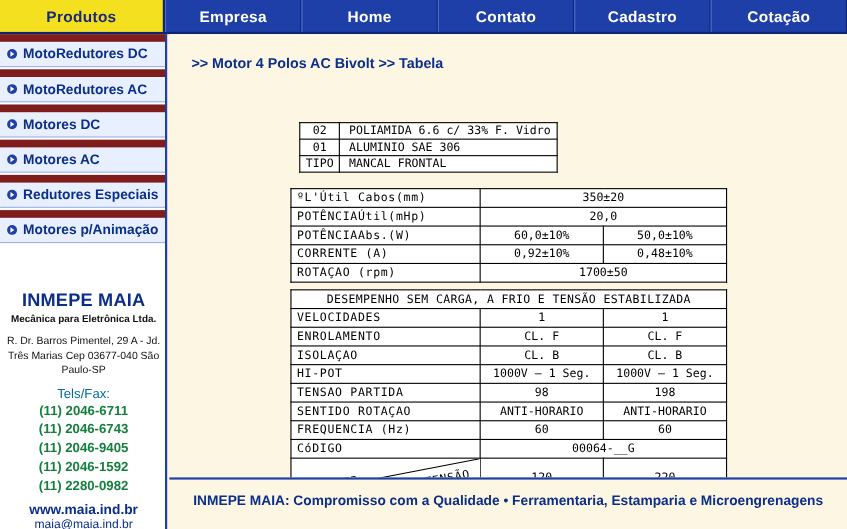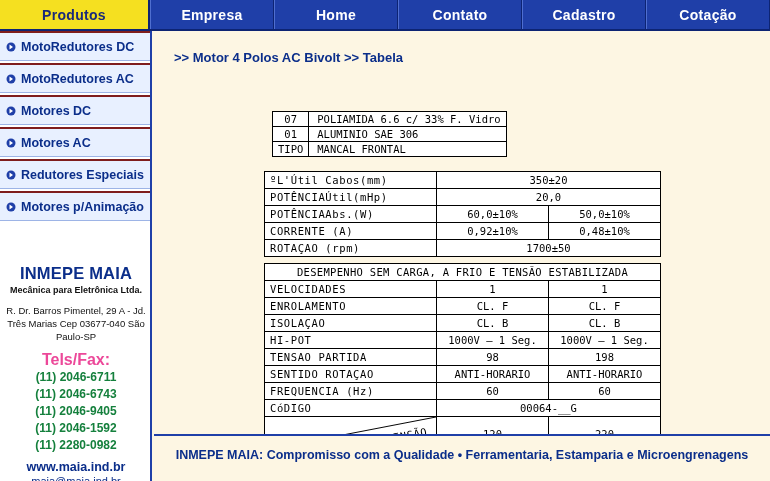--- a/index.html
+++ b/index.html
@@ -47,21 +47,21 @@
   #sidebar {
     position: absolute; left: 0; top: 31px;
     width: 152px; height: 450px;
     background: #ffffff;
     border-right: 2px solid #1f3fa8;
   }
   .side-item {
     height: 30px;
     margin: 0 0 2px 0;
     background: #e8f0ff;
-    border-top: 2px solid #7f1d1d;
+    border-top: 7px solid #7f1d1d;
     border-bottom: 1px solid #9db4e6;
     display: flex; align-items: center;
     padding-left: 6px;
     cursor: pointer;
   }
   .side-item .bullet {
     width: 10px; height: 10px;
     margin-right: 5px;
     flex: 0 0 auto;
     display: inline-block;
@@ -94,23 +94,23 @@
     font-weight: bold;
     margin-top: 2px;
   }
   #company .caddr {
     color: #111111;
     font-size: 9.5px;
     line-height: 13px;
     margin-top: 9px;
   }
   #company .ctels {
-    color: #ec4899;
-    font-size: 16px;
-    font-weight: bold;
+    color: #0369a1;
+    font-size: 12px;
+    font-weight: normal;
     margin-top: 8px;
   }
   #company .cphone {
     color: #15803d;
     font-size: 12px;
     font-weight: bold;
     line-height: 17px;
   }
   #company .csite {
     color: #0b2e8a;
@@ -334,21 +334,21 @@
     </div>
   </div>
 
   <div id="main">
 
     <div id="breadcrumb">&gt;&gt; Motor 4 Polos AC Bivolt &gt;&gt; Tabela</div>
 
     <table id="legend-table" class="tbl">
       <tbody>
           <tr>
-        <td class="code">07</td>
+        <td class="code">02</td>
         <td class="desc">POLIAMIDA 6.6 c/ 33% F. Vidro</td>
       </tr>
       <tr>
         <td class="code">01</td>
         <td class="desc">ALUMINIO SAE 306</td>
       </tr>
       <tr>
         <td class="code">TIPO</td>
         <td class="desc">MANCAL FRONTAL</td>
       </tr>

